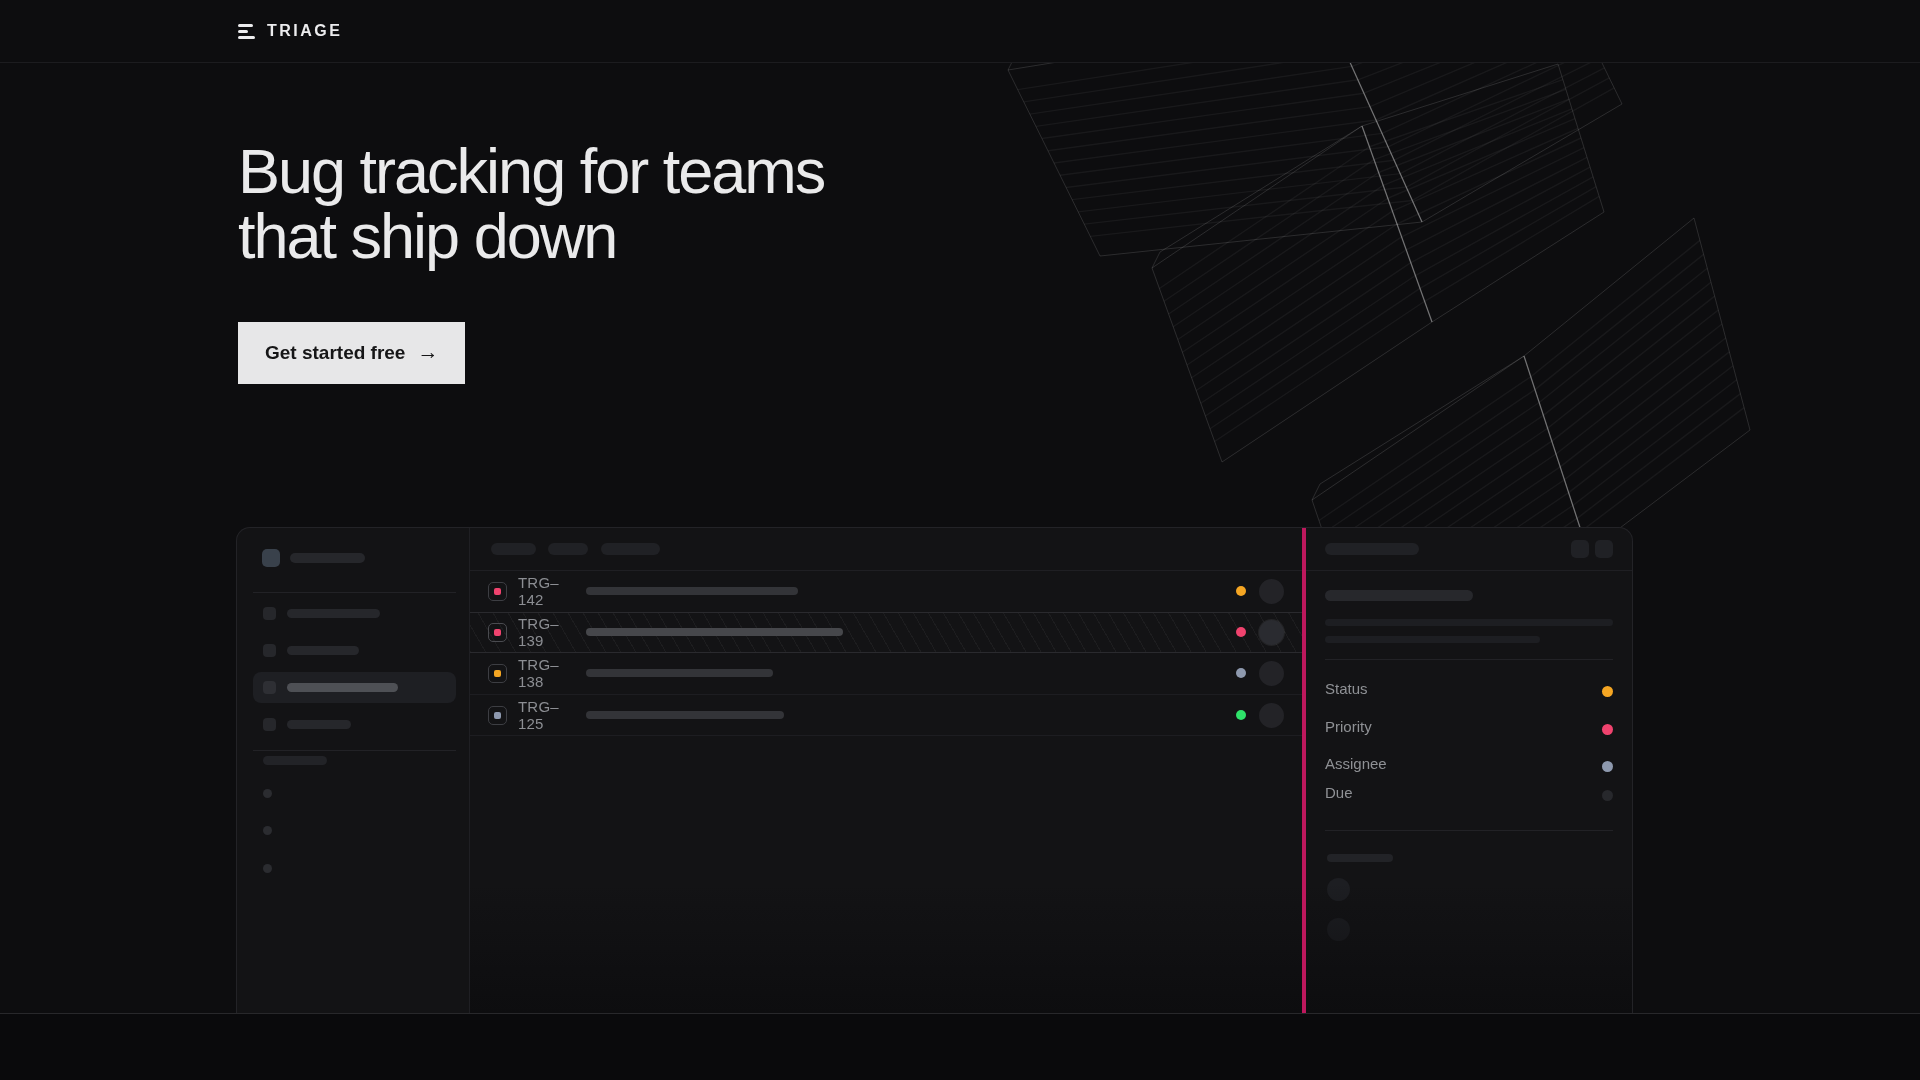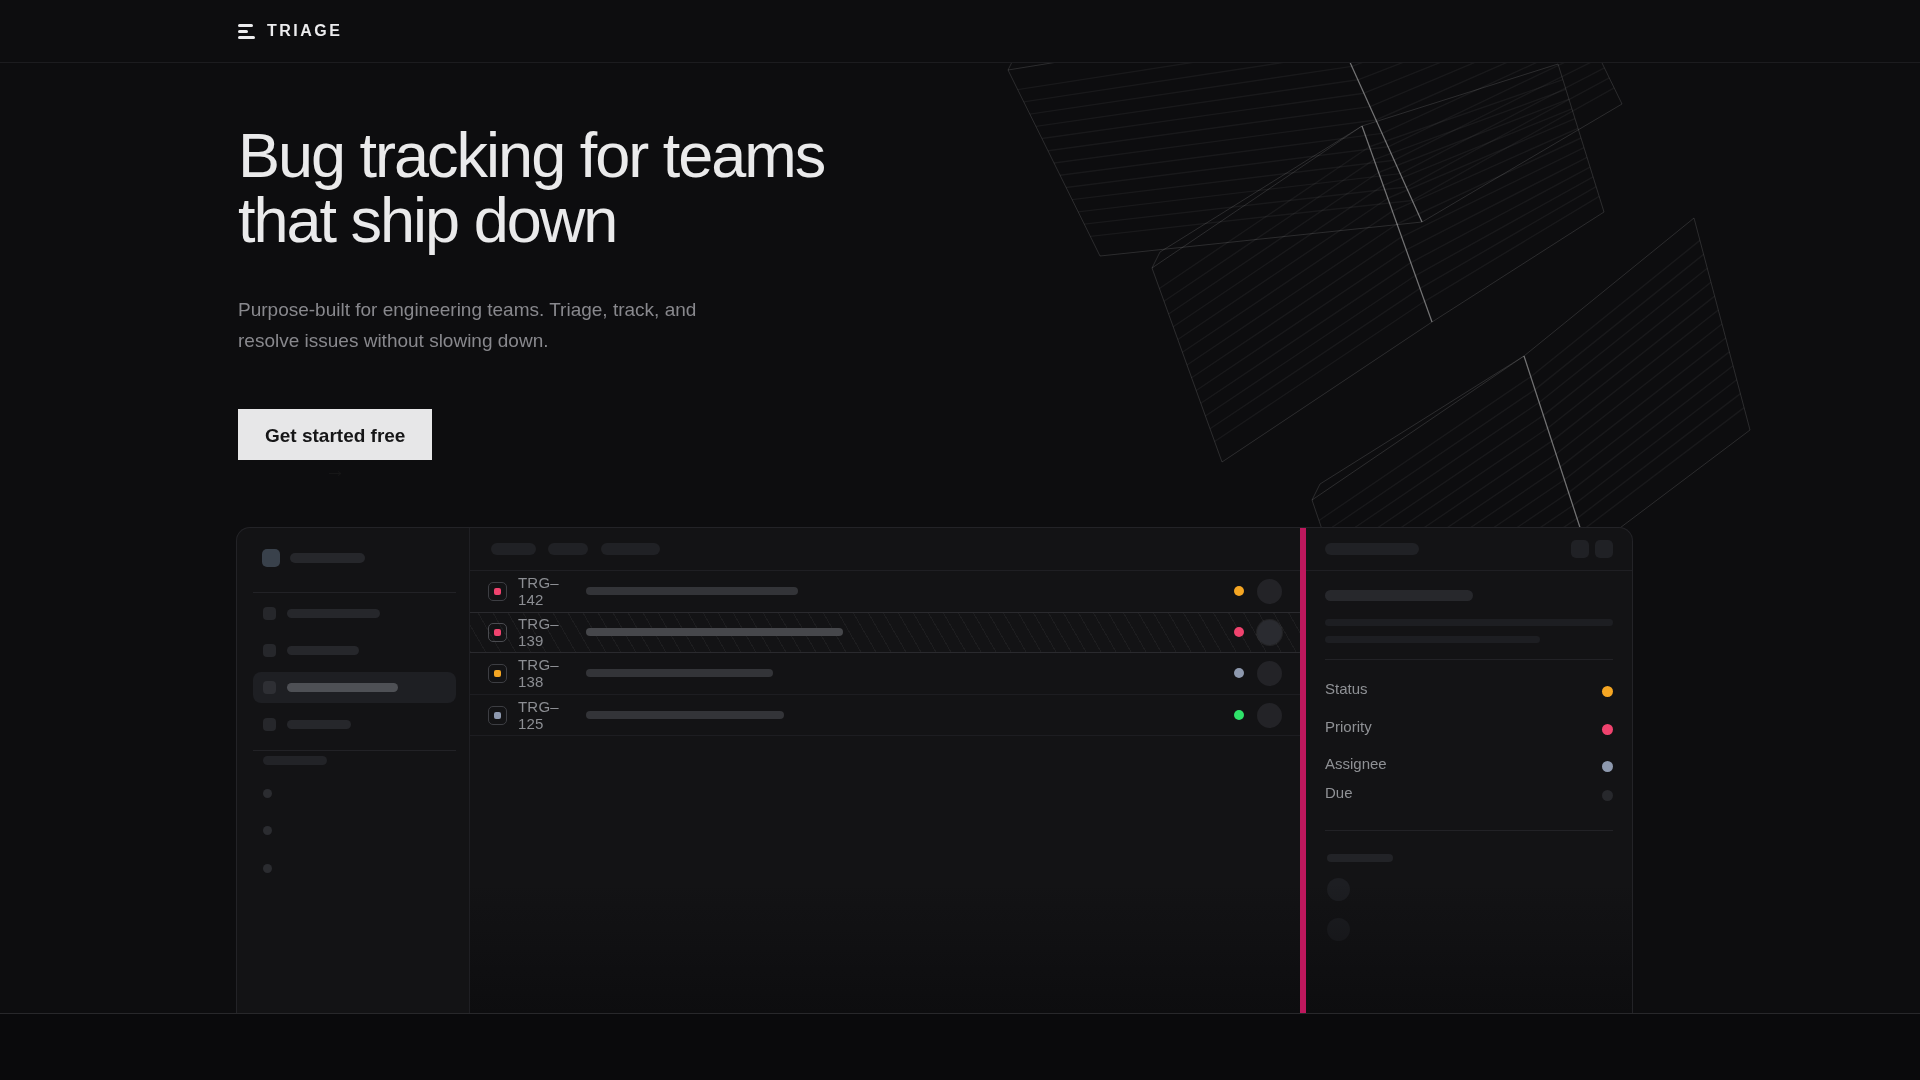--- a/index.html
+++ b/index.html
@@ -33,41 +33,41 @@
     font-size:17px; color:#ececee; background:transparent;
     border:1px solid #48484c; padding:9px 18px; cursor:pointer;
     font-family:"Liberation Sans", sans-serif;
   }
 
   
   .wireframe-wrap { position:absolute; left:0; top:63px; width:1920px; height:950px; z-index:1; pointer-events:none; }
 
   
   .hero { position:absolute; left:238px; top:63px; z-index:10; }
-  .hero-title { margin-top:60px; font-size:63px; line-height:1.03; font-weight:500; letter-spacing:-2px; color:#eaeaeb; }
+  .hero-title { margin-top:76px; font-size:63px; line-height:1.03; font-weight:500; letter-spacing:-2px; color:#eaeaeb; }
   .hero-title span { display:block; }
   .hero-sub { margin-top:42px; font-size:19px; line-height:1.62; color:#88888d; }
   .hero-sub span { display:block; }
   .cta-btn {
-    margin-top:53px; height:51px; padding:16px 27px;
+    margin-top:53px; height:62px; padding:4px 27px;
     background:#e7e7e8; color:#161617; border:none; cursor:pointer;
     font-size:19px; font-weight:700; font-family:"Liberation Sans", sans-serif;
-    display:inline-flex; align-items:center; gap:12px;flex-direction:column;
+    display:inline-flex; align-items:center; gap:12px;
   }
   .cta-arrow { font-weight:400; font-size:21px; transform:translateY(-1px); }
 
   
   .mockup {
     position:absolute; left:236px; top:527px; width:1397px; height:486px;
     background:#131315; border:1px solid #232327; border-bottom:none;
     border-radius:14px 14px 0 0; overflow:hidden; z-index:20;
   }
   .mock-col { position:absolute; top:0; height:100%; }
   .mock-sidebar { left:0; width:233px; border-right:1px solid #1f1f23; }
-  .mock-list { left:233px; width:836px; border-right:6px solid #be185d; }
+  .mock-list { left:233px; width:836px; border-right:4px solid #be185d; }
   .mock-panel { left:1069px; width:328px; }
 
   .skel { background:#26272b; border-radius:6px; }
 
   
   .ws-row { position:absolute; left:25px; top:21px; display:flex; align-items:center; gap:10px; cursor:pointer; }
   .ws-avatar { width:18px; height:18px; border-radius:5px; background:#39414b; }
   .ws-bar { width:75px; height:10px; }
   .side-div { position:absolute; left:16px; right:13px; height:1px; background:#222226; }
   .nav-item { position:absolute; left:16px; width:203px; height:31px; border-radius:8px;
@@ -232,24 +232,20 @@
     </span>
     <span class="brand-name">TRIAGE</span>
   </div>
 </header>
 
 <section class="hero">
   <h1 class="hero-title">
     <span>Bug tracking for teams</span>
     <span>that ship down</span>
   </h1>
-  <p class="hero-sub">
-    <span>Purpose-built for engineering teams. Triage, track, and</span>
-    <span>resolve issues without slowing down.</span>
-  </p>
   <button class="cta-btn">
     <span>Get started free</span>
     <span class="cta-arrow">→</span>
   </button>
 </section>
 
 <div class="mockup">
 
   <div class="mock-col mock-sidebar">
     <div class="ws-row">

